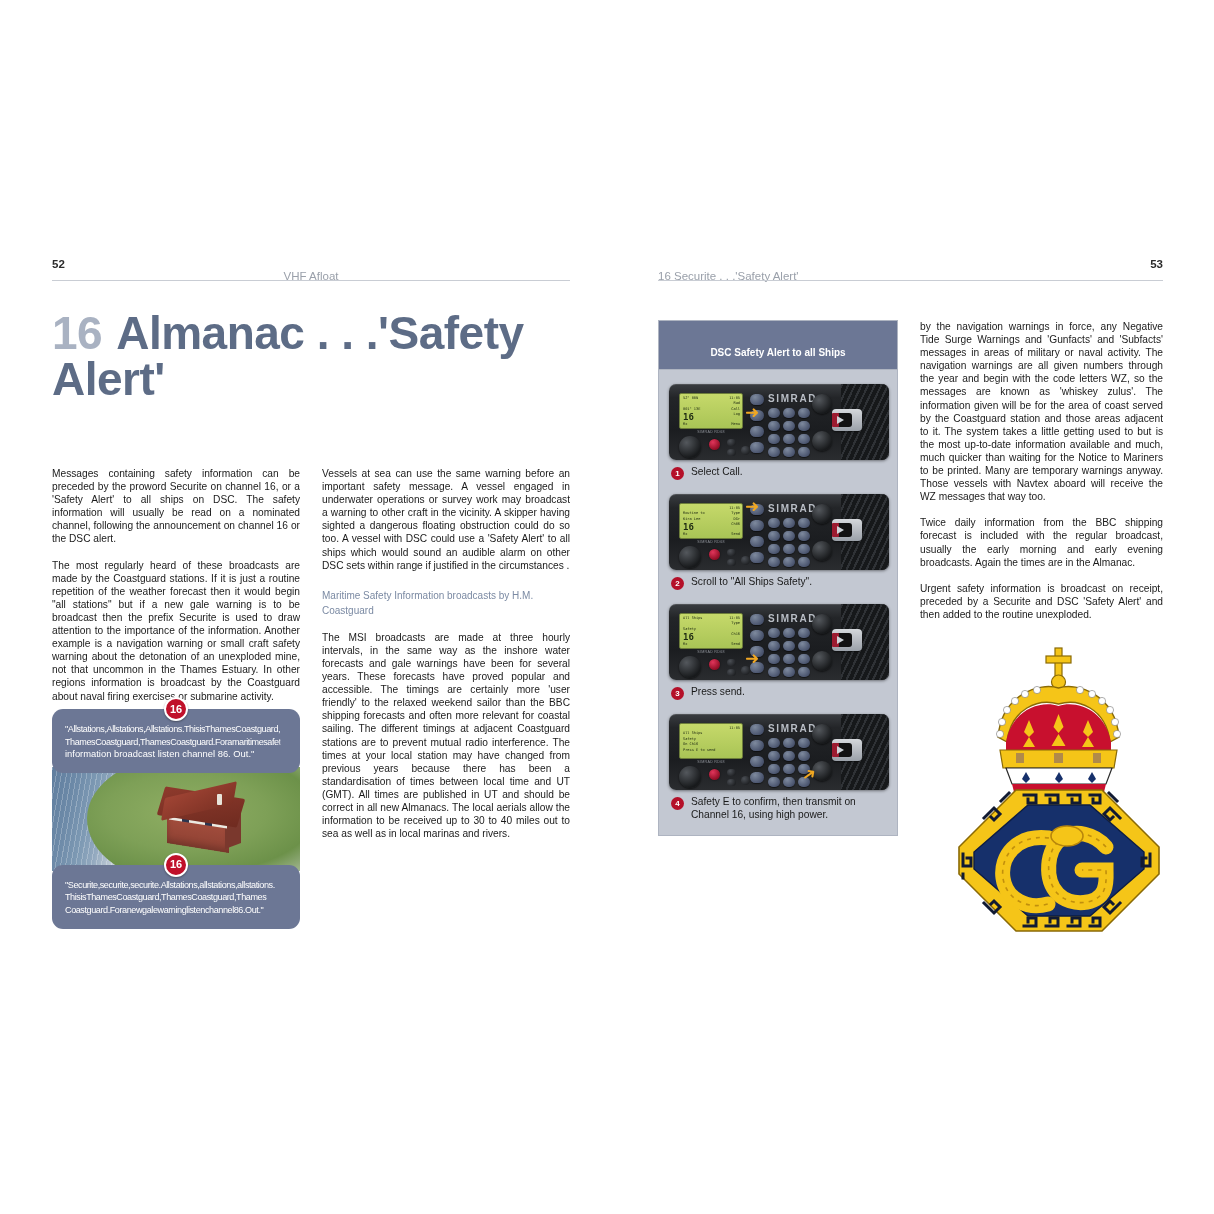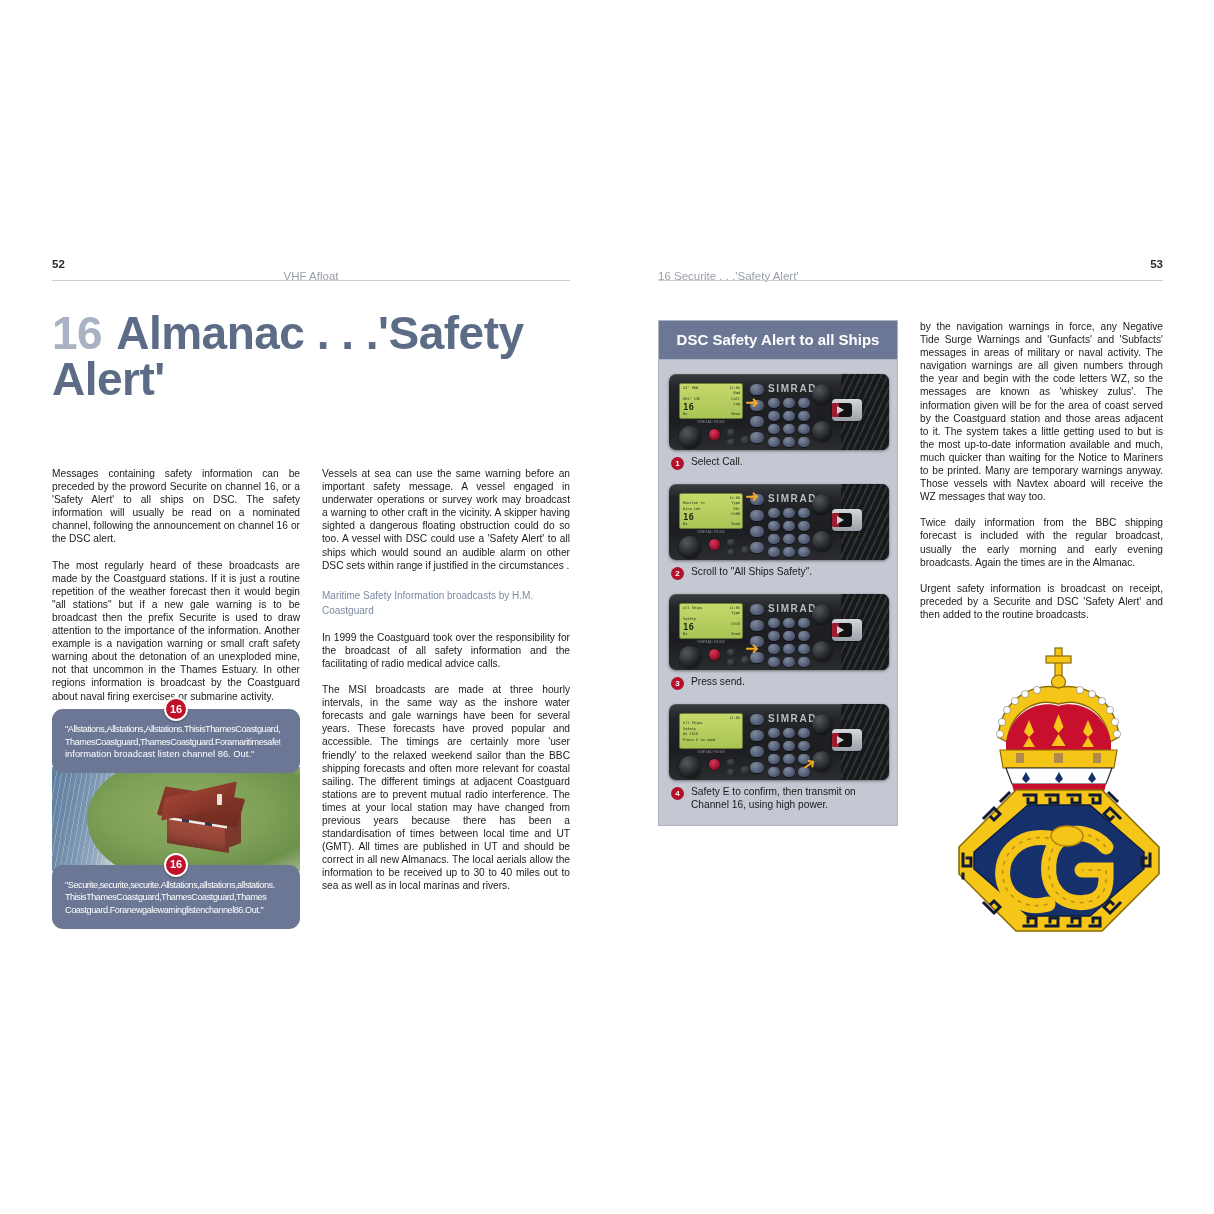--- a/index.html
+++ b/index.html
@@ -136,23 +136,23 @@
 
   
   .dsc-panel{
     position:absolute;left:0;top:62px;width:240px;
     background:#c3c8d2;
     border:1px solid #aeb4c1;
     box-sizing:border-box;
   }
   .dsc-head{
     background:#6c7795;color:#ffffff;
-    font-size:15px;font-weight:bold;
+    font-size:10px;font-weight:bold;
     text-align:center;
-    padding:10px 6px 11px 6px;
+    padding:26px 6px 11px 6px;
     border-bottom:1px solid #aeb4c1;
   }
   .dsc-body{padding:14px 10px 12px 10px;}
   .step{margin-bottom:14px;}
   .step:last-child{margin-bottom:2px;}
   .step-cap{
     display:flex;align-items:flex-start;gap:7px;
     margin-top:6px;padding-left:2px;
   }
   .step-num{
@@ -308,21 +308,20 @@
           <span class="ln sq">ThisisThamesCoastguard,ThamesCoastguard,Thames</span>
           <span class="ln sq">Coastguard.Foranewgalewarninglistenchannel86.Out."</span>
         </div>
 
       </div>
     </div>
 
     <div class="col col-b">
       <p class="body">Vessels at sea can use the same warning before an important safety message. A vessel engaged in underwater operations or survey work may broadcast a warning to other craft in the vicinity. A skipper having sighted a dangerous floating obstruction could do so too. A vessel with DSC could use a 'Safety Alert' to all ships which would sound an audible alarm on other DSC sets within range if justified in the circumstances  .</p>
       <h2 class="sub">Maritime Safety Information broadcasts by H.M. Coastguard</h2>
-      <p class="body">In 1999 the Coastguard took over the responsibility for the broadcast of all safety information and the facilitating of radio medical advice calls.</p>
       <p class="body">The MSI broadcasts are made at three hourly intervals, in the same way as the inshore water forecasts and gale warnings have been for several years. These forecasts have proved popular and accessible. The timings are certainly more 'user friendly' to the relaxed weekend sailor than the BBC shipping forecasts and often more relevant for coastal sailing. The different timings at adjacent Coastguard stations are to prevent mutual radio interference. The times at your local station may have changed from previous years because there has been a standardisation of times between local time and UT (GMT). All times are published in UT and should be correct in all new Almanacs. The local aerials allow the information to be received up to 30 to 40 miles out to sea as well as in local marinas and rivers.</p>
     </div>
 
   </div>
 
   <div class="page page-right">
     <div class="runhead">
       <span class="runtitle">16  Securite . . .'Safety Alert'</span>
       <span class="folio">53</span>
       <div class="rule"></div>
@@ -623,21 +622,21 @@
             <span class="step-txt">Safety E to confirm, then transmit on Channel 16, using high power.</span>
           </div>
         </div>
 
       </div>
     </div>
 
     <div class="right-col">
       <p class="body">by the navigation warnings in force, any Negative Tide Surge Warnings and 'Gunfacts' and 'Subfacts' messages in areas of military or naval activity. The navigation warnings are all given numbers through the year and begin with the code letters WZ, so the messages are known as 'whiskey zulus'. The information given will be for the area of coast served by the Coastguard station and those areas adjacent to it. The system takes a little getting used to but is the most up-to-date information available and much, much quicker than waiting for the Notice to Mariners to be printed. Many are temporary warnings anyway. Those vessels with Navtex aboard will receive the WZ messages that way too.</p>
       <p class="body">Twice daily information from the BBC shipping forecast is included with the regular broadcast, usually the early morning and early evening broadcasts. Again the times are in the Almanac.</p>
-      <p class="body">Urgent safety information is broadcast on receipt, preceded by a Securite and DSC 'Safety Alert' and then added to the routine broadcasts.</p>
+      <p class="body">Urgent safety information is broadcast on receipt, preceded by a Securite and DSC 'Safety Alert' and then added to the routine unexploded.</p>
     </div>
 
     <div class="cg-badge">
       <svg viewBox="0 0 210 290" width="210" height="290" xmlns="http://www.w3.org/2000/svg">
 
         <g>
 
           <rect x="101" y="6" width="7" height="30" fill="#f5c518" stroke="#8a6a06" stroke-width="1.2"></rect>
           <rect x="92" y="14" width="25" height="7" fill="#f5c518" stroke="#8a6a06" stroke-width="1.2"></rect>
 

